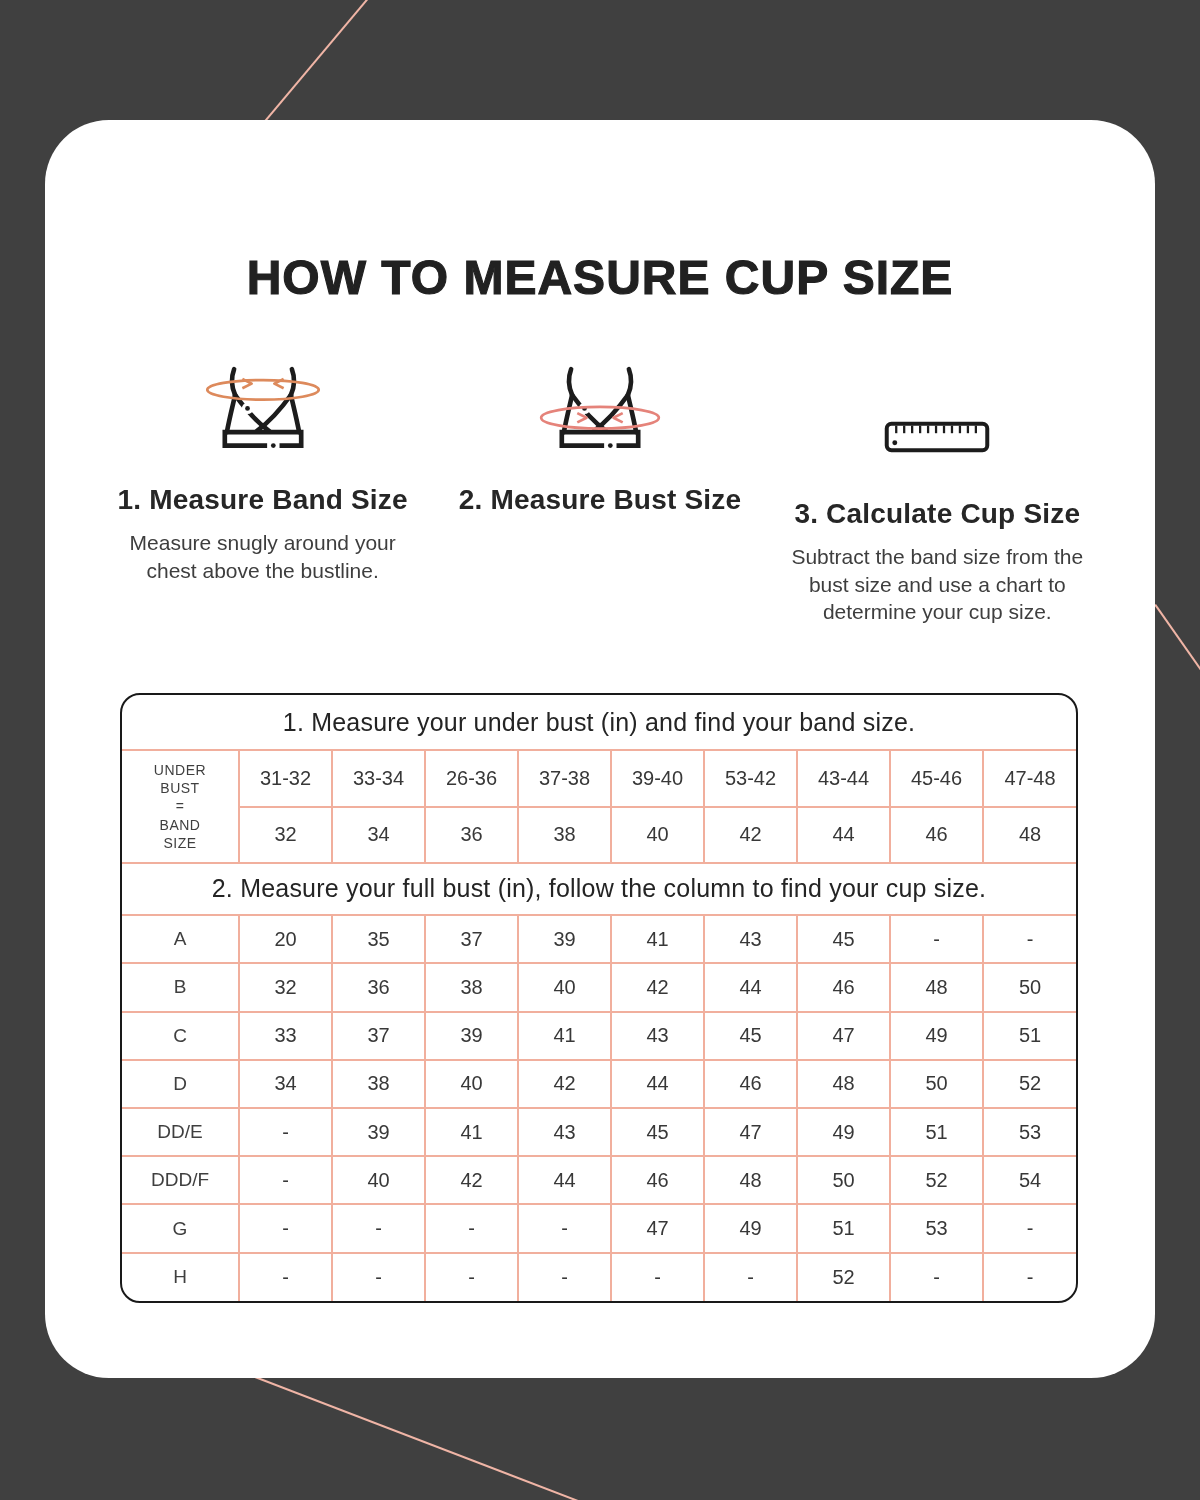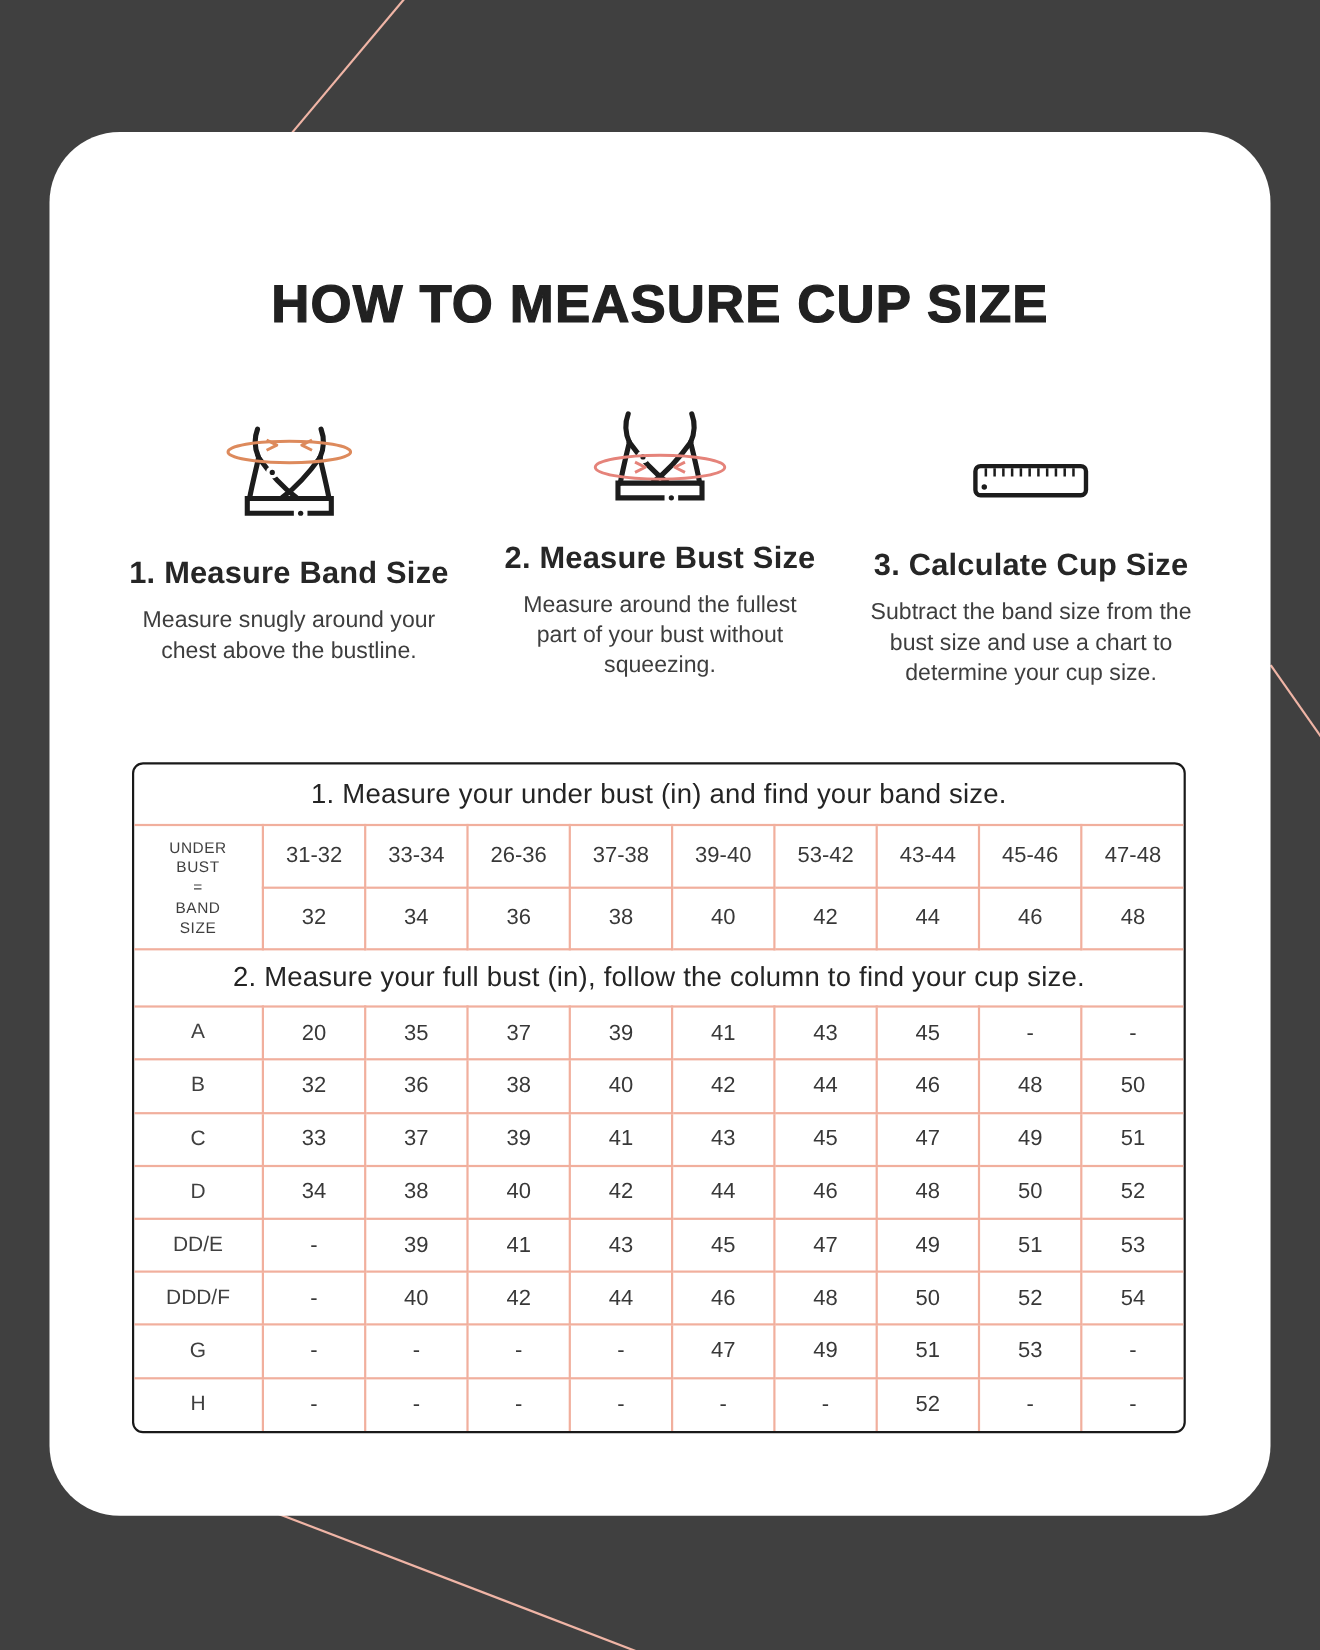--- a/index.html
+++ b/index.html
@@ -10,30 +10,30 @@
   #deco1{left:253px;top:134px;width:220px;transform:rotate(-50deg);}
   #deco2{left:250px;top:1374px;width:360px;transform:rotate(21deg);}
   #deco3{left:1156px;top:604px;width:130px;transform:rotate(55deg);}
 
   .card{position:absolute;left:45px;top:120px;width:1110px;height:1258px;background:#ffffff;border-radius:64px;z-index:1;}
 
   .title{position:absolute;top:130px;left:0;right:0;text-align:center;
          font-size:48px;font-weight:bold;letter-spacing:1px;color:#212121;
          -webkit-text-stroke:1.1px #212121;}
 
-  .steps{position:absolute;top:238px;left:58px;right:58px;display:flex;gap:18px;align-items:center;}
+  .steps{position:absolute;top:238px;left:58px;right:58px;display:flex;gap:18px;}
   .step{flex:1;display:flex;flex-direction:column;align-items:center;text-align:center;}
   .icon-box{height:100px;display:flex;align-items:flex-end;justify-content:center;}
   .step-heading{margin-top:26px;font-size:28px;font-weight:bold;color:#262626;letter-spacing:0.2px;}
   .step-desc{margin-top:13px;font-size:21px;line-height:1.32;color:#3e3e3e;max-width:300px;}
   .step:nth-child(2) .step-desc{max-width:280px;}
   .step:nth-child(3) .step-desc{max-width:296px;}
 
   .table-wrap{position:absolute;left:75px;top:573px;width:958px;height:610px;
-              border:2.5px solid #191919;border-radius:10px;overflow:hidden;background:#fff;box-sizing:border-box;}
+              border:2.5px solid #191919;border-radius:20px;overflow:hidden;background:#fff;box-sizing:border-box;}
   table{border-collapse:collapse;border:hidden;width:100%;height:100%;table-layout:fixed;}
   td{border:2px solid #f1af9d;text-align:center;vertical-align:middle;
      font-size:20px;color:#383838;padding:0;}
   tr.section-row-1{height:55px;}
   tr.section-row-2{height:52px;}
   tr.band-row{height:56px;}
   tr.cup-row{height:48px;}
   td.section{font-size:25px;color:#242424;letter-spacing:0.2px;}
   td.rowhead{font-size:19px;color:#3f3f3f;}
   td.multiline{white-space:pre-line;font-size:14px;line-height:1.3;letter-spacing:0.5px;color:#3f3f3f;}
@@ -99,21 +99,20 @@
             <rect x="66" y="74" width="12" height="10" fill="#ffffff"></rect>
             <circle cx="72" cy="80" r="2.3" fill="#1c1c1c"></circle>
             <g stroke="#e5837a" stroke-width="2.6" fill="none">
               <ellipse cx="62" cy="53" rx="57" ry="10.5"></ellipse>
               <path d="M40,48.5 l9,4.5 -9,4.5" stroke-linejoin="round"></path>
               <path d="M84,48.5 l-9,4.5 9,4.5" stroke-linejoin="round"></path>
             </g>
           </svg>
         </div>
         <div class="step-heading">2. Measure Bust Size</div>
-        <div class="step-desc">Measure around the fullest part of your bust without squeezing.</div>
       </div>
 
       <div class="step">
         <div class="icon-box" style="padding-bottom:14px;">
           <svg width="110" height="42" viewBox="0 0 116 42" fill="none">
             <rect x="5" y="7" width="106" height="28" rx="5" stroke="#1c1c1c" stroke-width="4.2"></rect>
             <g stroke="#1c1c1c" stroke-width="2.4">
               <line x1="15" y1="9" x2="15" y2="17"></line>
                 <line x1="23.4" y1="9" x2="23.4" y2="17"></line>
               <line x1="31.8" y1="9" x2="31.8" y2="17"></line>

